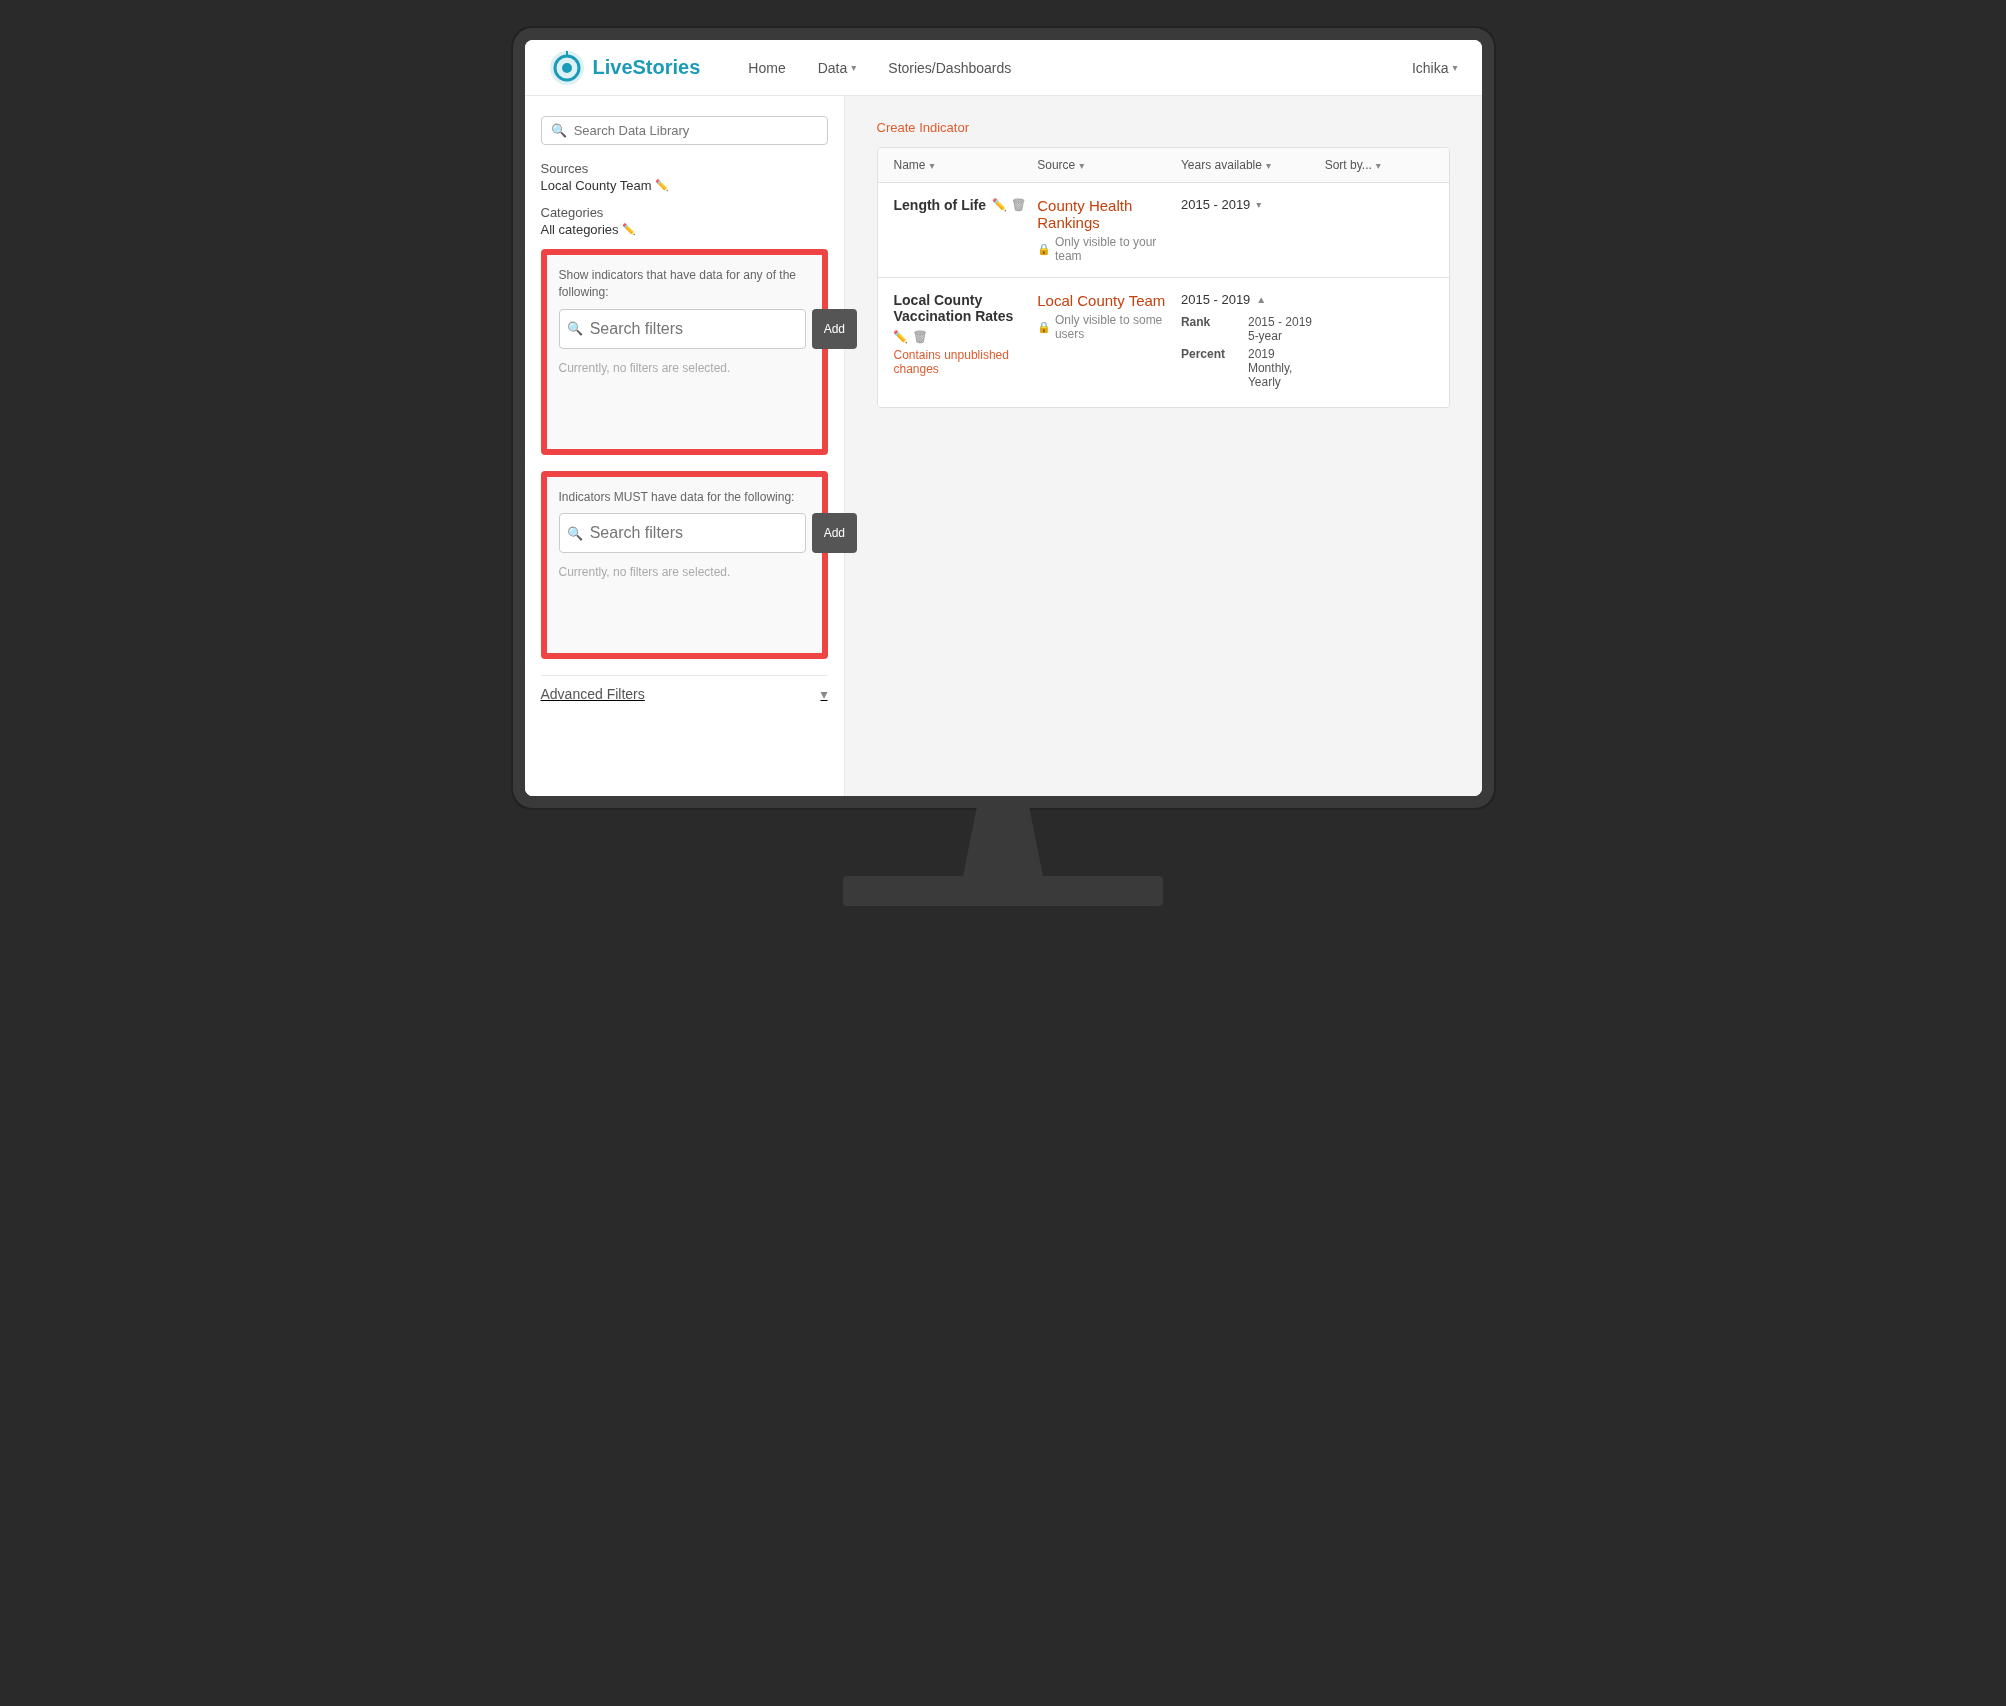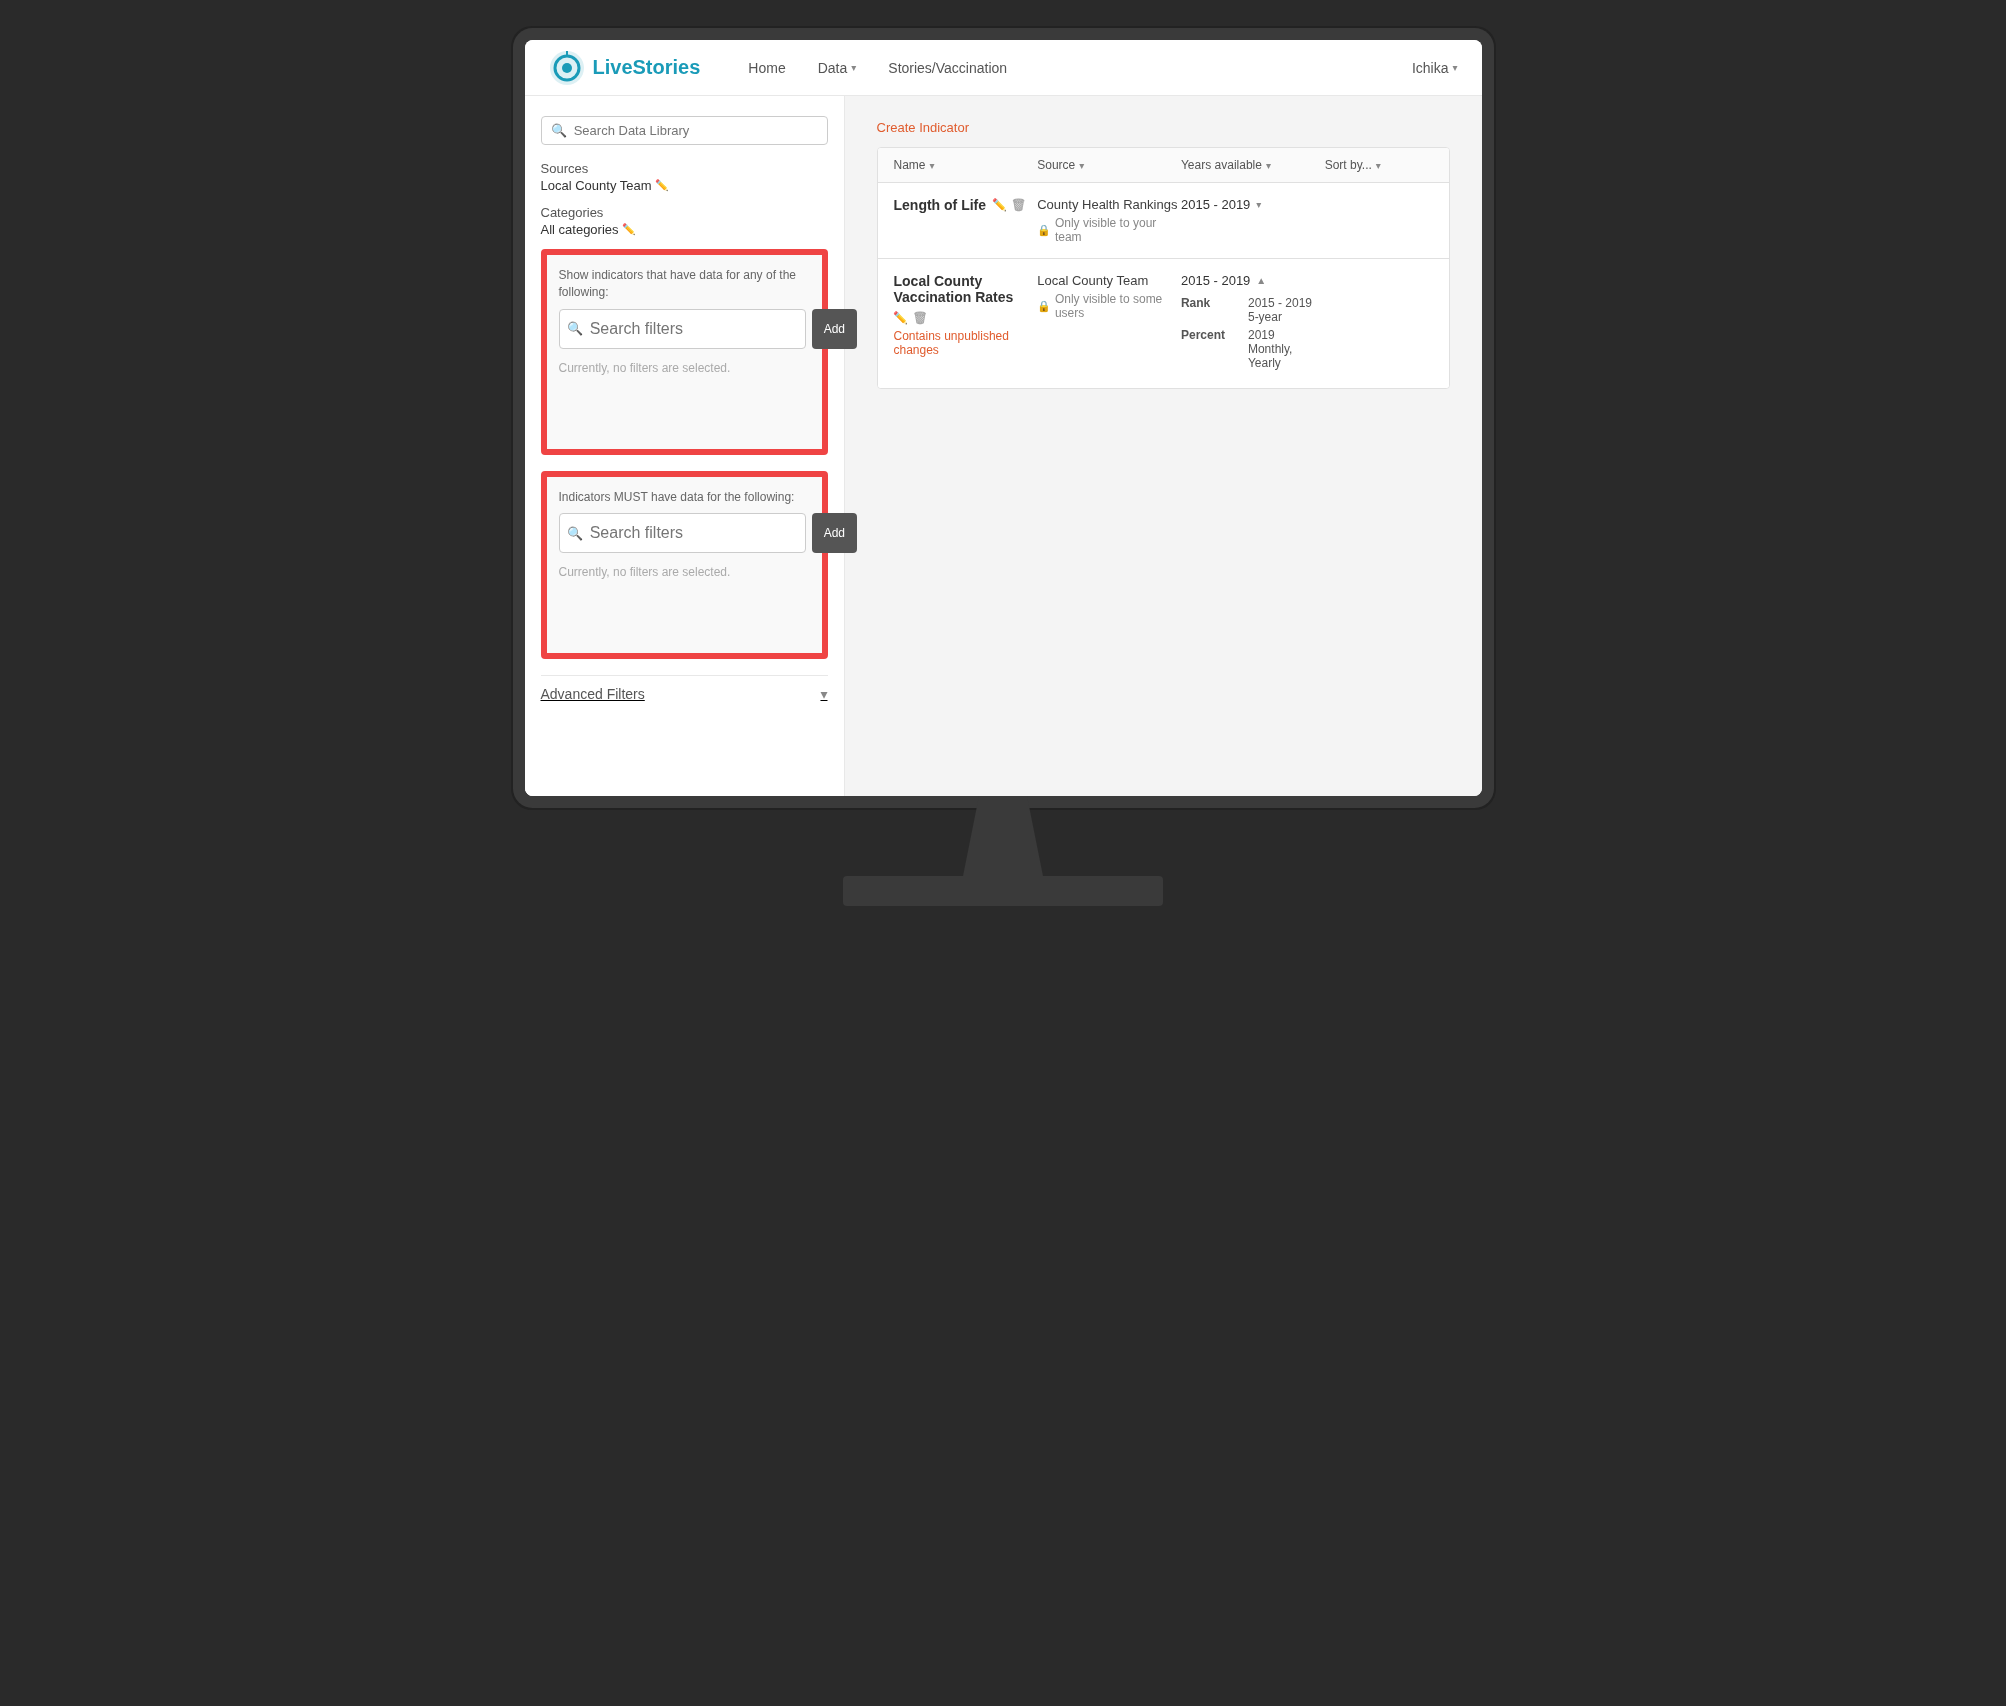--- a/index.html
+++ b/index.html
@@ -282,22 +282,22 @@
       font-size: 12px;
       cursor: pointer;
     }
     .row-subtitle {
       font-size: 12px;
       color: #e05c2e;
       margin-top: 4px;
     }
 
     .row-source {
-      font-size: 13px;
-      color: #404040;
+      font-size: 15px;
+      color: #c2410c;
     }
     .source-visibility {
       display: flex;
       align-items: center;
       gap: 4px;
       font-size: 12px;
       color: #888;
       margin-top: 4px;
     }
     .lock-icon { font-size: 11px; }
@@ -347,21 +347,21 @@
         <span class="logo-text">LiveStories</span>
       </div>
       <a class="nav-link">
         <span>Home</span>
       </a>
       <a class="nav-link">
         <span>Data</span>
         <span class="caret">▾</span>
       </a>
       <a class="nav-link">
-        <span>Stories/Vaccination</span>
+        <span>Stories/Dashboards</span>
       </a>
       <div class="nav-right">
         <span>Ichika</span>
         <span class="caret">▾</span>
       </div>
     </nav>
 
     <div class="main-layout">
 
       <aside class="sidebar">

